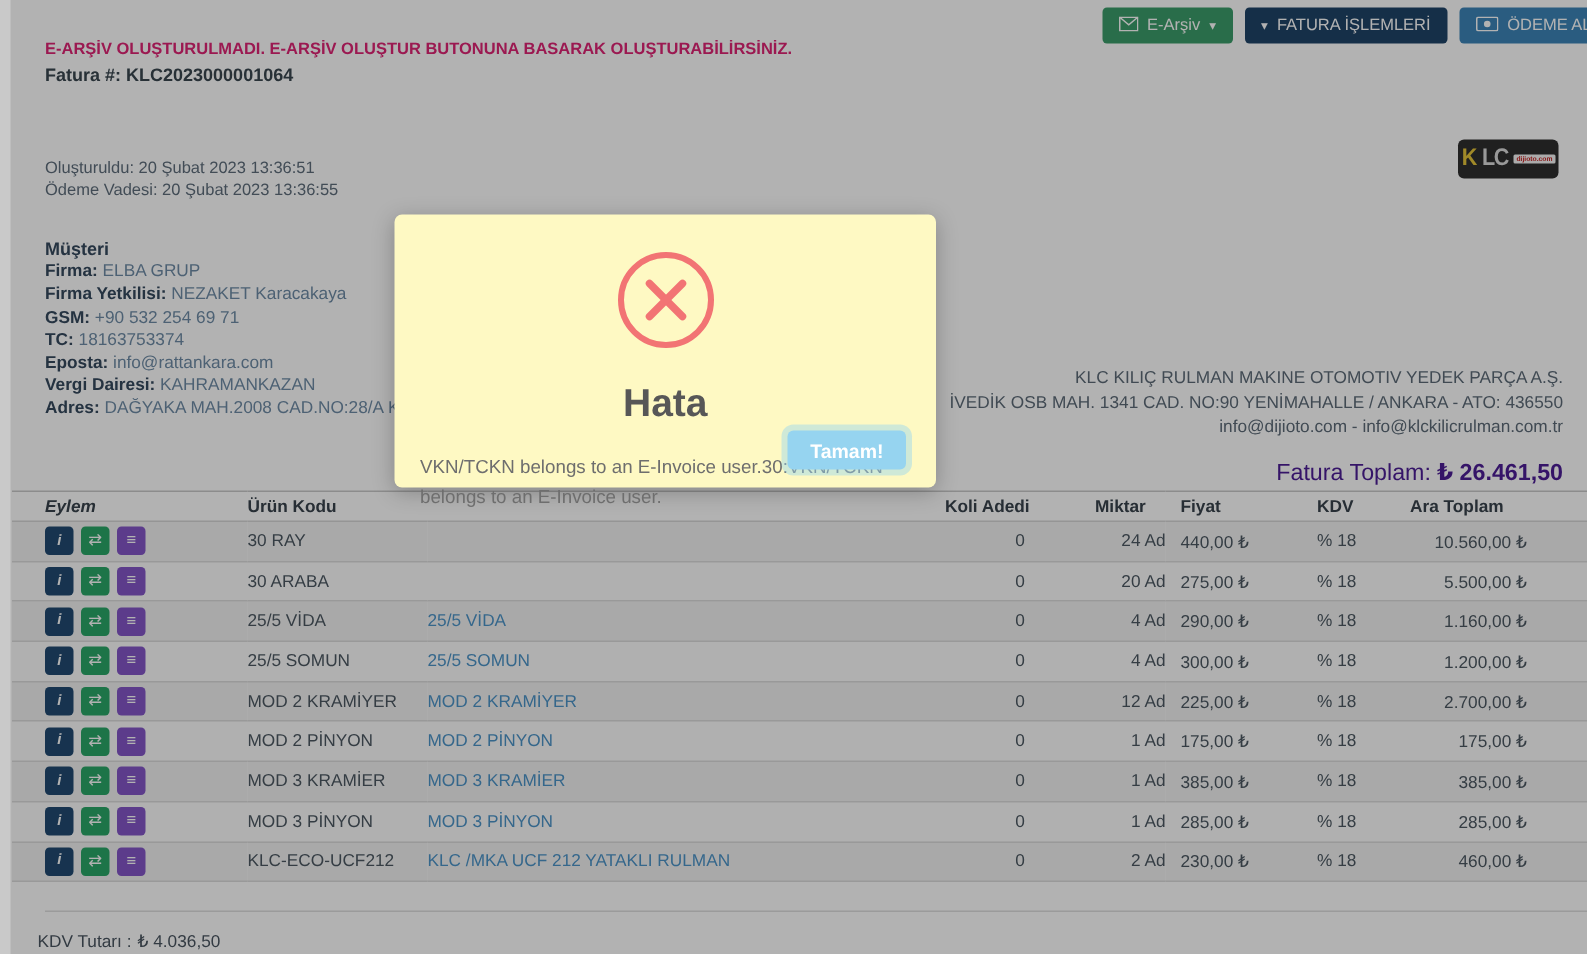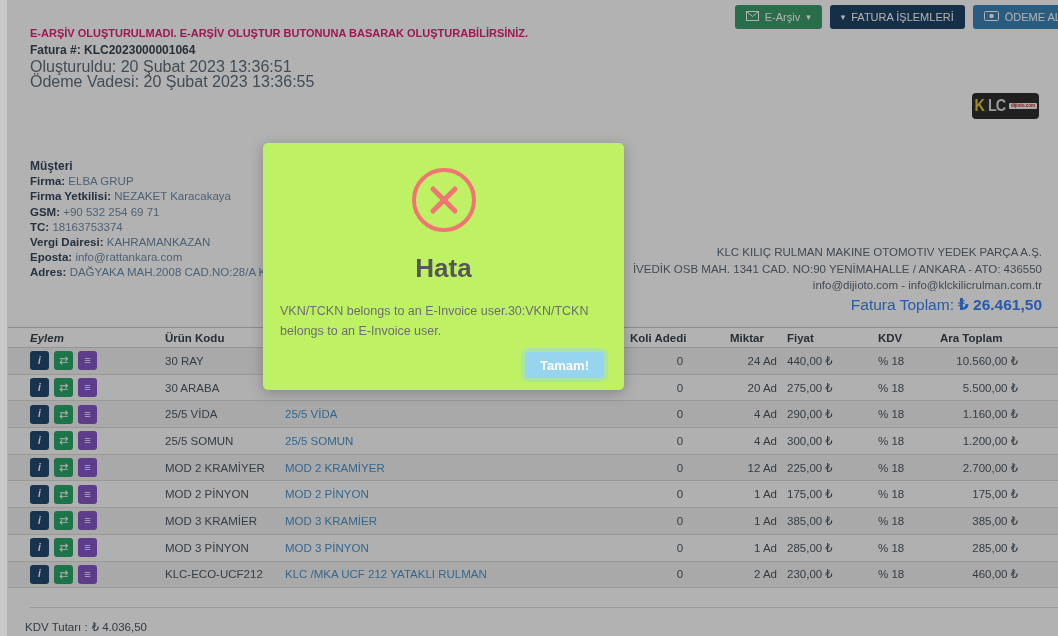--- a/index.html
+++ b/index.html
@@ -19,39 +19,39 @@
     font-family:inherit;cursor:pointer;white-space:nowrap;
   }
   .tbtn.green{background:#3c9d6a;}
   .tbtn.navy{background:#1f4468;}
   .tbtn.blue{background:#3d85b8;}
   .caret{font-size:9px;line-height:1;}
 
   
   .warning{left:30px;top:27px;font-size:11px;font-weight:700;color:#df2575;}
   .invoice-no{left:30px;top:43px;font-size:12px;font-weight:700;color:#3a4750;}
-  .meta{left:30px;font-size:16px;color:#5f6e7c;}
+  .meta{left:30px;font-size:11px;color:#5f6e7c;margin-top:48px;}
 
   
   .logo{left:972px;top:93px;width:67px;height:26px;background:#2e2e2e;border-radius:4px;
         display:flex;align-items:center;justify-content:center;gap:1px;}
   .logo .k{color:#e6c53a;font-weight:800;font-size:16px;line-height:1;transform:scaleX(.9);}
   .logo .lc{color:#dcdcdc;font-weight:800;font-size:16px;line-height:1;letter-spacing:-1px;transform:scaleX(.9);}
   .logo .chip{background:#f5f5f5;border-radius:1px;margin-left:2px;padding:1px 2px;
         font-size:4.5px;font-weight:700;color:#c42222;line-height:1;}
 
   
   .customer{left:30px;top:127px;font-size:11.5px;line-height:15.2px;margin-top:32px;}
   .customer .title{font-weight:700;color:#35495e;font-size:12px;}
   .customer .lbl{font-weight:700;color:#35495e;}
   .customer .val{color:#6f8ca6;}
 
   
   .company{right:16px;top:244px;text-align:right;font-size:11.5px;line-height:16.5px;color:#5d6b78;}
-  .invoice-total{right:16px;top:296px;text-align:right;font-size:15.5px;color:#3b82f6;}
+  .invoice-total{right:16px;top:306px;text-align:right;font-size:15.5px;color:#4c1d95;}
   .invoice-total .tv{font-weight:700;margin-left:4px;}
 
   
   .items{left:8px;top:327px;width:1050px;border-collapse:collapse;table-layout:fixed;font-size:11.5px;}
   .items th{
     height:19px;text-align:left;font-weight:700;color:#39434c;
     border-top:1px solid #c9c9c9;border-bottom:1px solid #d6d6d6;padding:0;
   }
   .items td{height:25.7px;padding:0;border-bottom:1px solid #dcdcdc;color:#4c5862;}
   .items tbody tr:nth-child(odd){background:#f3f3f3;}
@@ -75,21 +75,21 @@
 
   
   .divider{left:30px;top:607px;width:1028px;border-top:1px solid #dedede;height:0;}
   .kdv-line{left:25px;top:620px;font-size:11.5px;color:#4a5560;}
   .kdv-line .kv{margin-left:4px;}
 
   
   .overlay{left:0;top:0;width:1058px;height:636px;background:rgba(0,0,0,0.30);z-index:10;pointer-events:none;}
   .left-gutter{left:0;top:0;width:7px;height:636px;background:#c9c9c9;z-index:20;}
   .modal{
-    left:263px;top:143px;width:361px;height:247px;background:#bef264;border-radius:5px;z-index:30;
+    left:263px;top:143px;width:361px;height:182px;background:#fef9c3;border-radius:5px;z-index:30;
     box-shadow:0 3px 14px rgba(0,0,0,.25);
   }
   .err-icon{position:absolute;left:50%;top:24px;transform:translateX(-50%);}
   .modal-title{position:absolute;left:0;top:110px;width:100%;text-align:center;
     font-size:26px;font-weight:600;color:#575757;}
   .modal-msg{position:absolute;left:17px;right:15px;top:158px;
     font-size:12.5px;line-height:20px;color:#6e6e6e;}
   .modal-confirm{
     position:absolute;right:20px;bottom:12px;height:26px;padding:0 15px;
     background:#96d4f0;border:none;border-radius:4px;color:#fff;font-weight:700;font-size:13px;
@@ -143,22 +143,22 @@
   <span class="chip">dijioto.com</span>
 </div>
 
 <div class="abs customer">
   <div class="title">Müşteri</div>
   <div id="customer-fields">
       <div><span class="lbl">Firma:</span> <span class="val">ELBA GRUP</span></div>
       <div><span class="lbl">Firma Yetkilisi:</span> <span class="val">NEZAKET Karacakaya</span></div>
       <div><span class="lbl">GSM:</span> <span class="val">+90 532 254 69 71</span></div>
       <div><span class="lbl">TC:</span> <span class="val">18163753374</span></div>
+      <div><span class="lbl">Eposta:</span> <span class="val">info@rattankara.com</span></div>
       <div><span class="lbl">Vergi Dairesi:</span> <span class="val">KAHRAMANKAZAN</span></div>
-      <div><span class="lbl">Eposta:</span> <span class="val">info@rattankara.com</span></div>
       <div><span class="lbl">Adres:</span> <span class="val">DAĞYAKA MAH.2008 CAD.NO:28/A KAHRAMAN</span></div>
     </div>
 </div>
 
 <div class="abs company">
   <div>KLC KILIÇ RULMAN MAKINE OTOMOTIV YEDEK PARÇA A.Ş.</div>
   <div>İVEDİK OSB MAH. 1341 CAD. NO:90 YENİMAHALLE / ANKARA - ATO: 436550</div>
   <div>info@dijioto.com - info@klckilicrulman.com.tr</div>
 </div>
 <div class="abs invoice-total">

